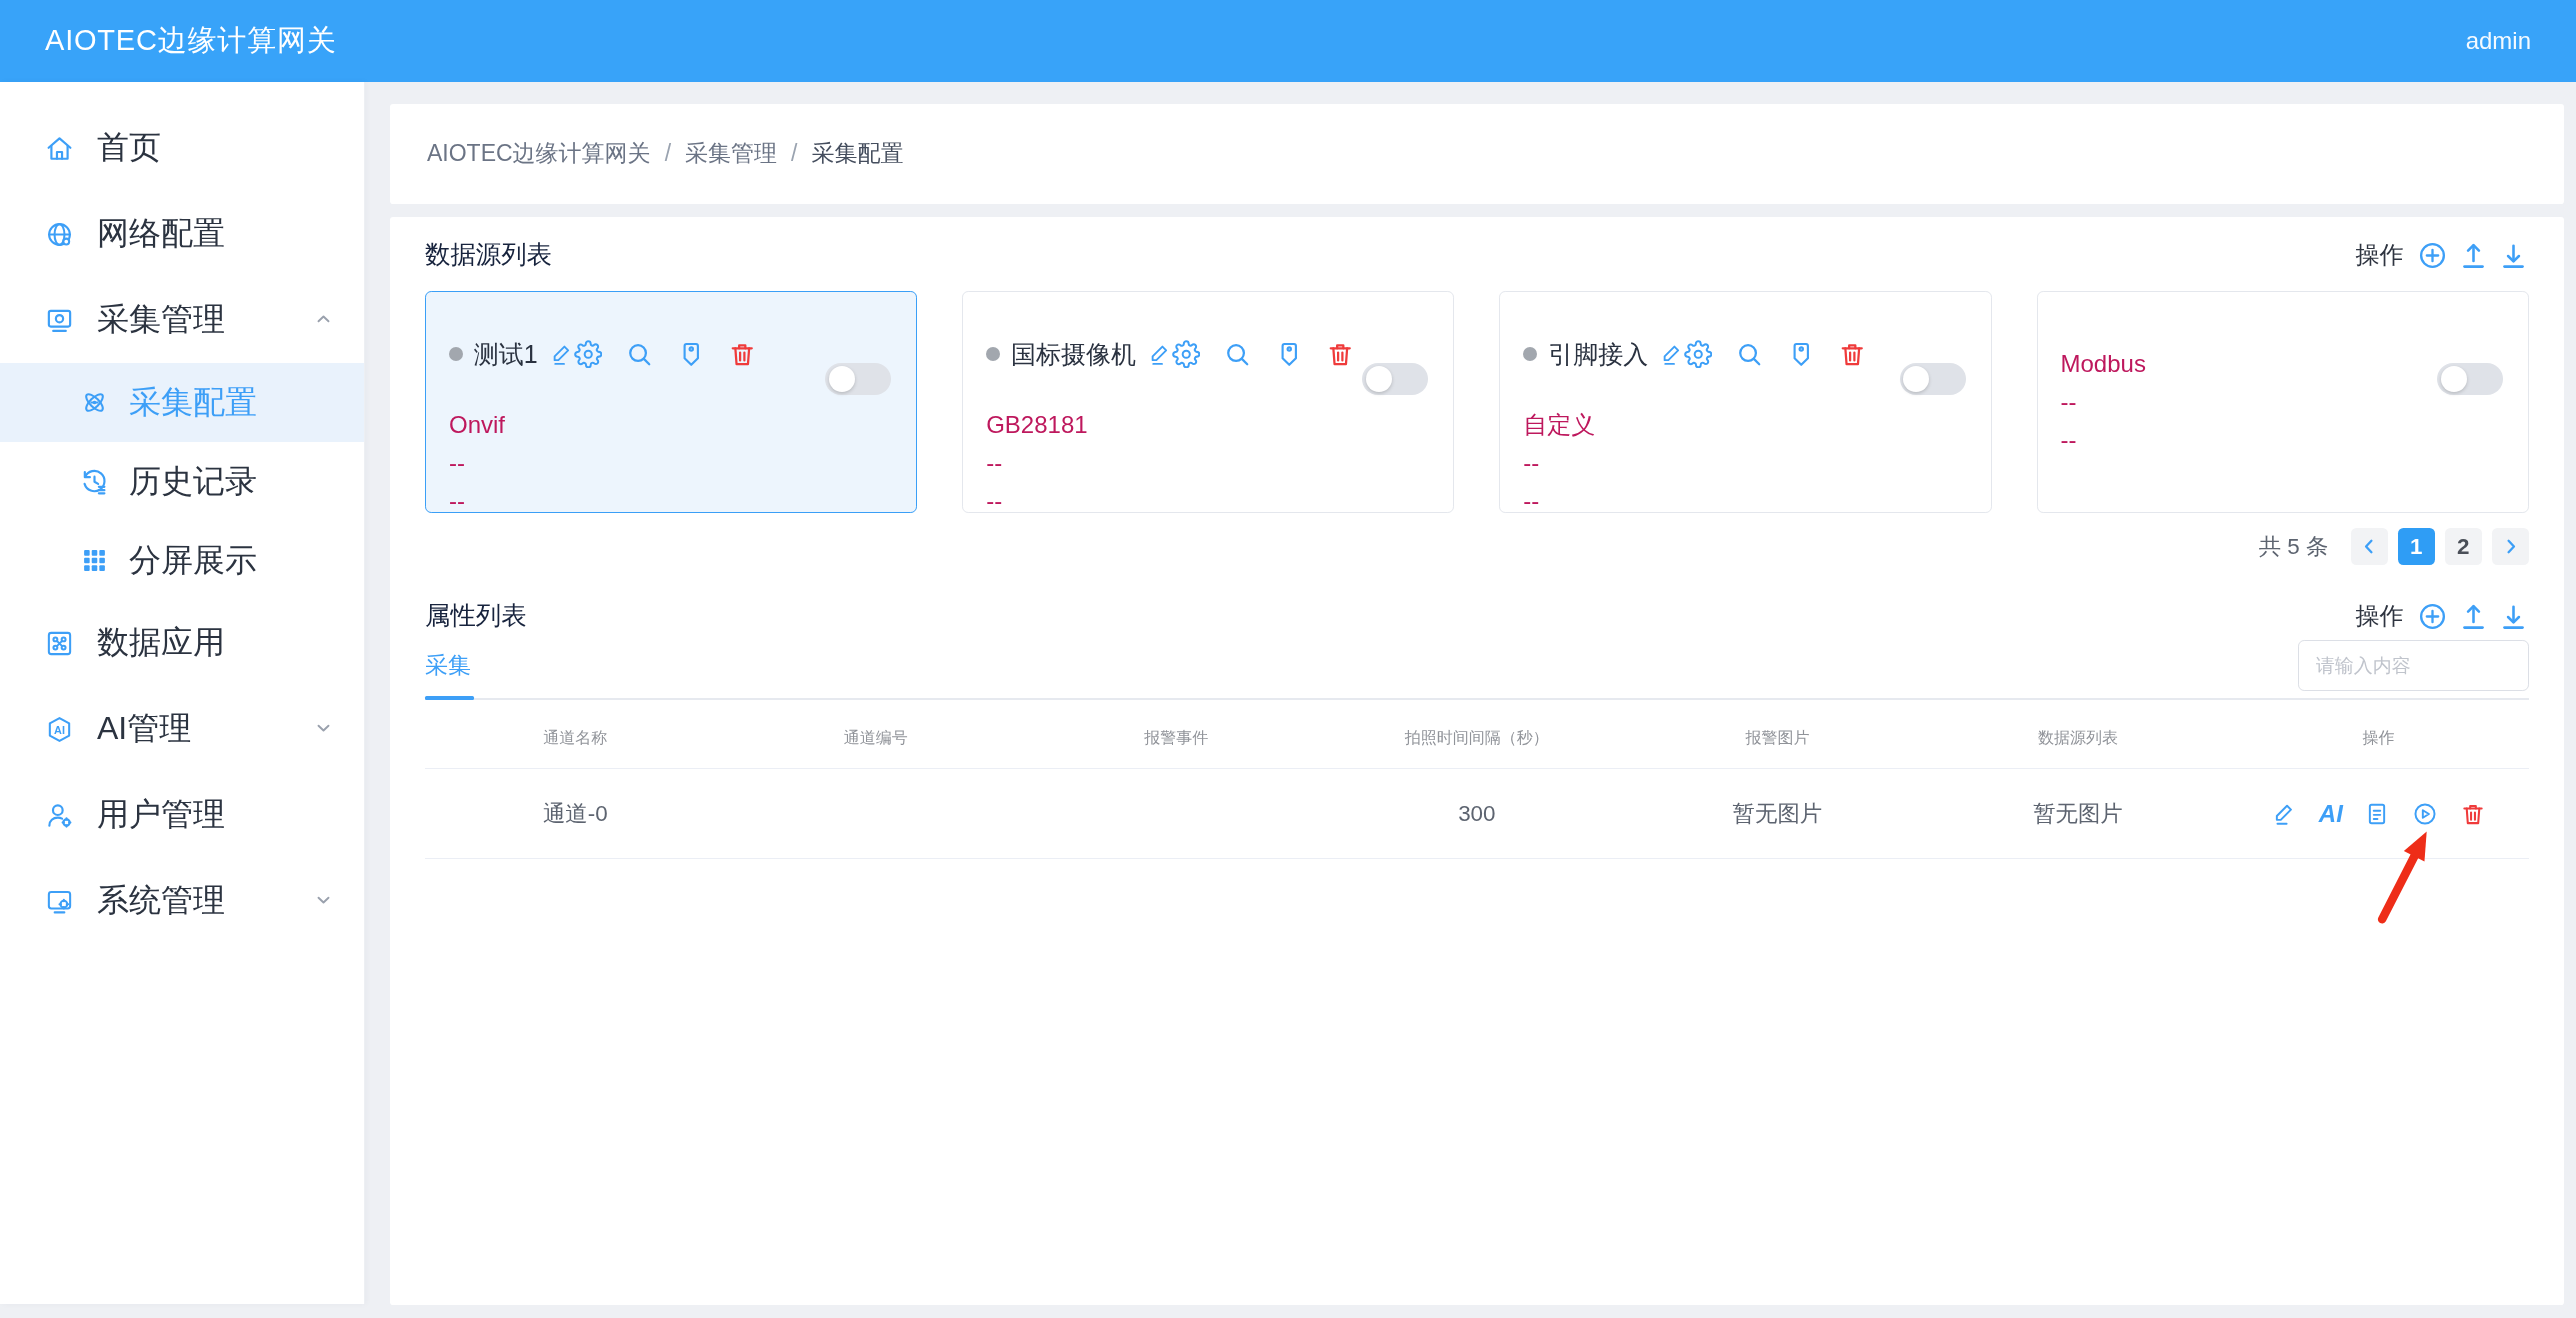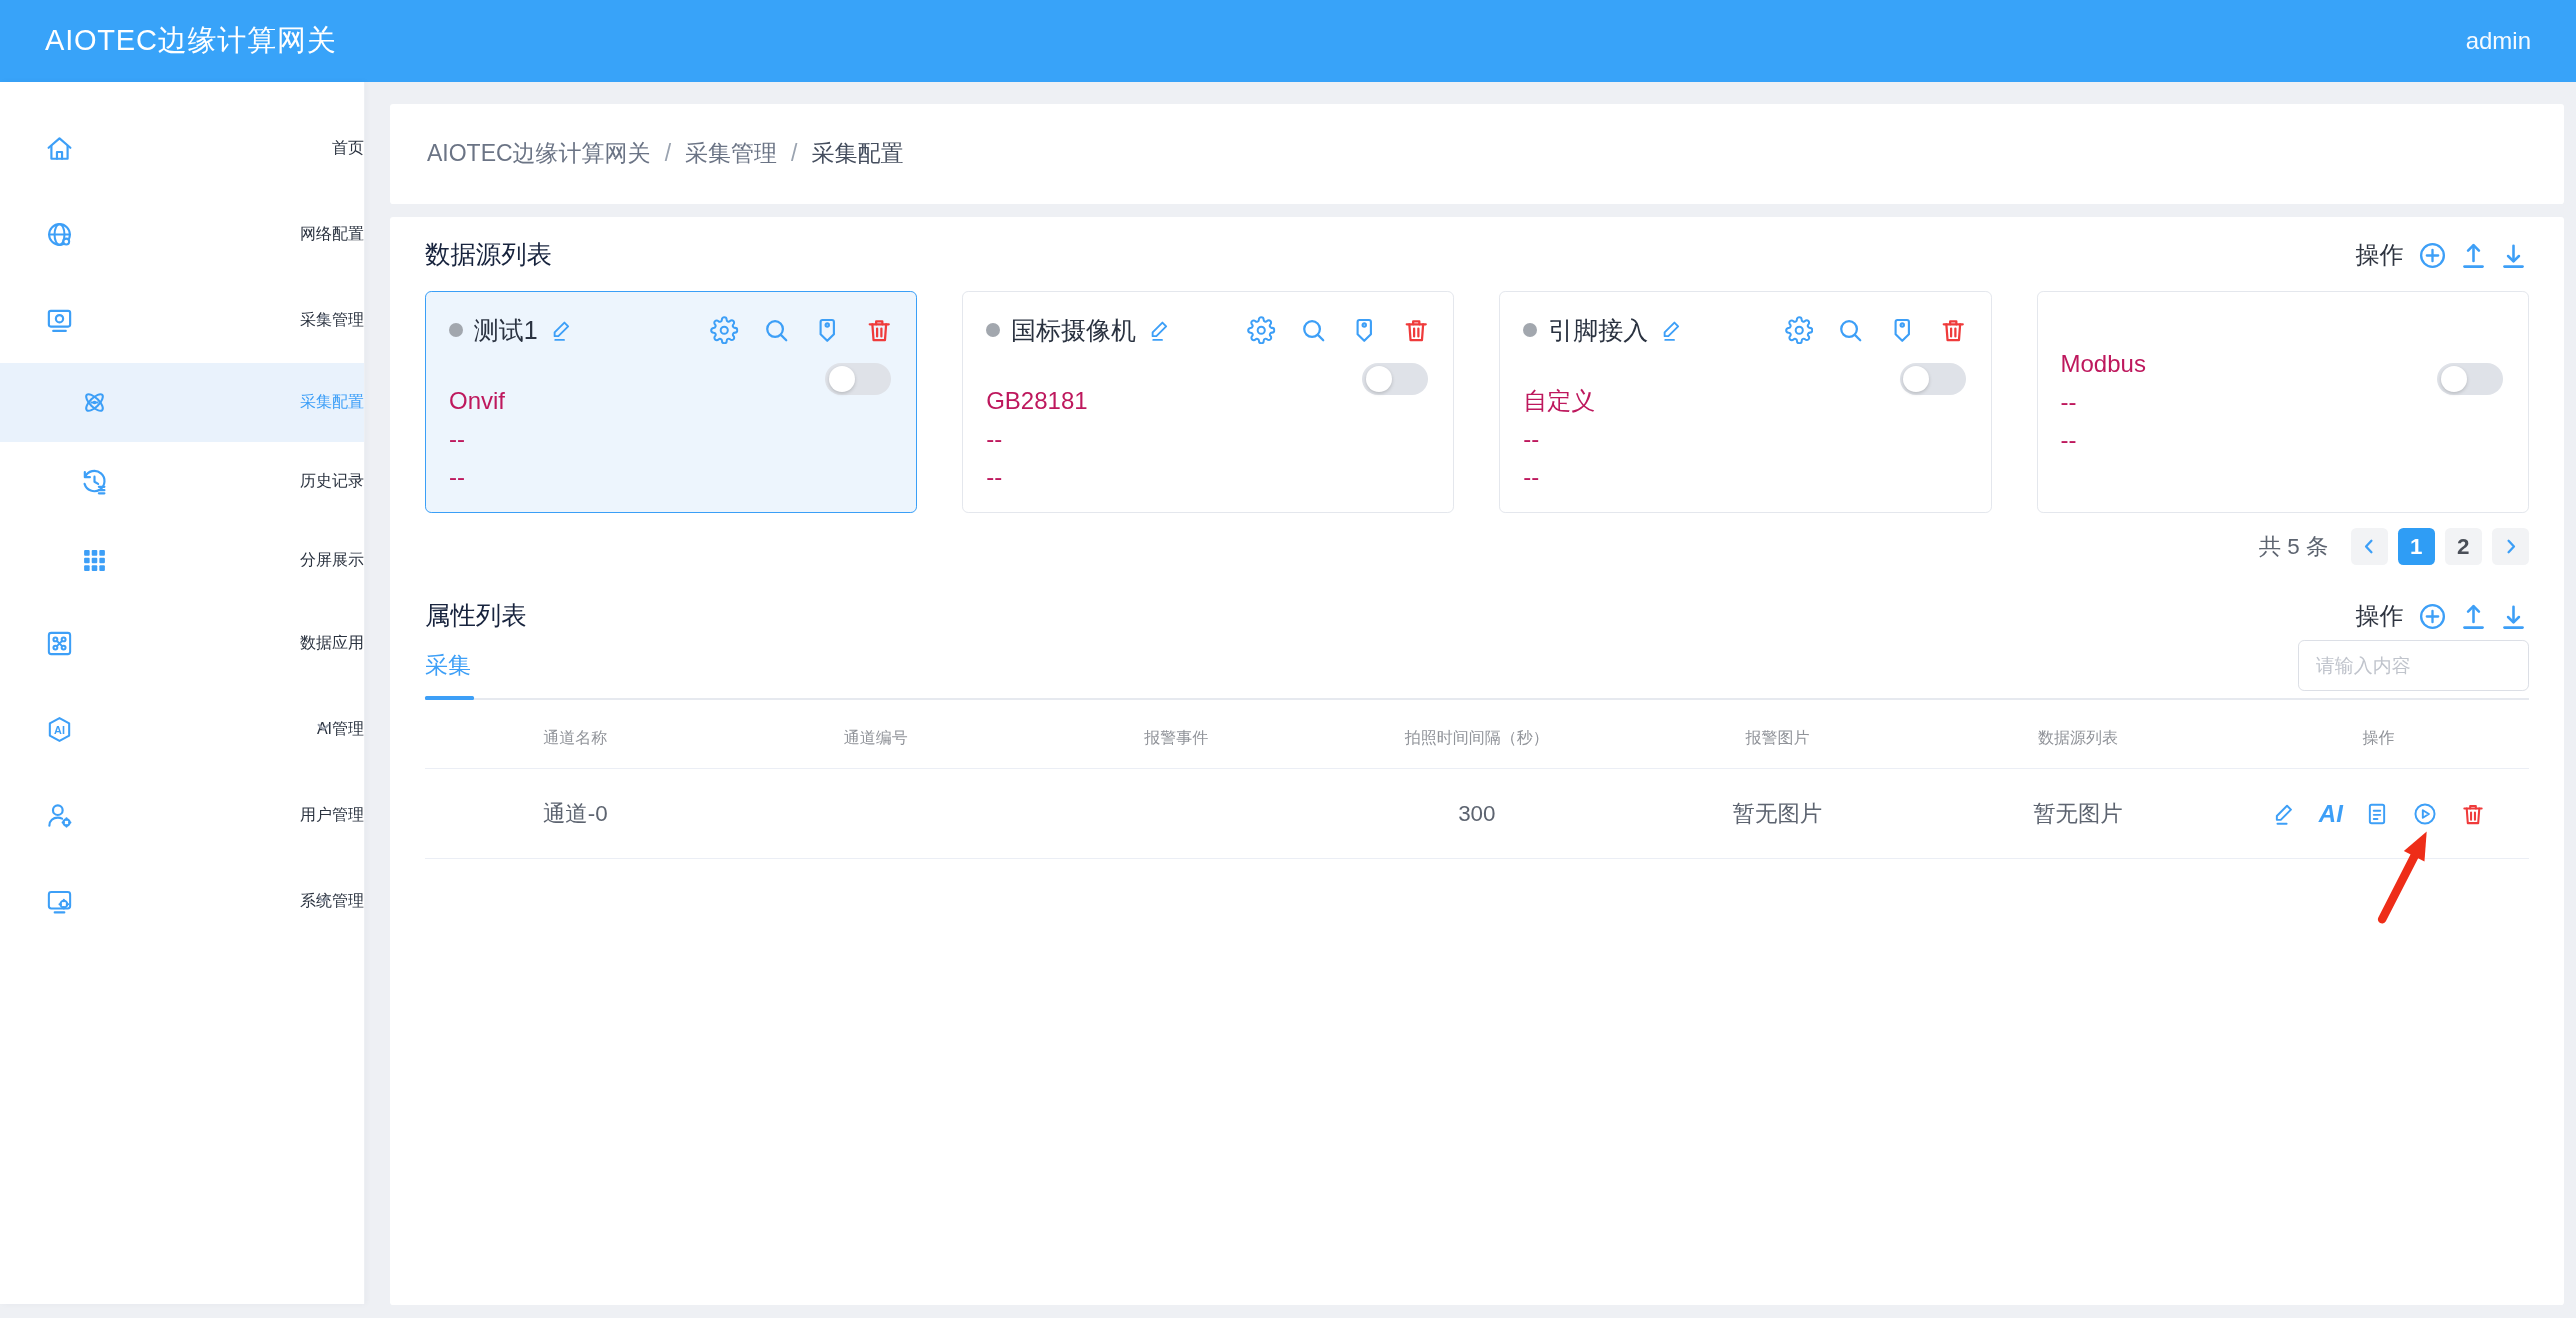--- a/index.html
+++ b/index.html
@@ -21,21 +21,21 @@
 
   
   .layout{display:flex;height:1222px;}
   .sidebar{
     width:365px;background:#ffffff;height:1222px;box-sizing:border-box;
     border-right:0.8px solid #edeff3;box-shadow:1.5px 0 6.2px rgba(30,50,80,.04);
     padding-top:23px;flex:none;
   }
   .menu-item{
     height:86px;display:flex;align-items:center;gap:23px;
-    padding-left:45px;position:relative;font-size:16px;color:#2b3340;cursor:pointer;justify-content:space-between;
+    padding-left:45px;position:relative;font-size:32px;color:#2b3340;cursor:pointer;
   }
   .menu-item .chev{position:absolute;right:29px;top:50%;transform:translateY(-50%);color:#9aa1ad;}
   .sub-item{height:79px;padding-left:80px;gap:20px;}
   .sub-item.active{background:#e9f2fc;color:#3d9ff7;}
   .s-ic{width:29px;height:29px;color:#3d9ff7;flex:none;}
   .chev .ic{width:23px;height:23px;}
 
   .main{flex:1;padding:21.6px 12.3px 0 25px;box-sizing:border-box;}
 
   
@@ -58,21 +58,21 @@
   .ops-label{font-size:24px;color:#2e3440;margin-right:4.6px;}
   .op-ic{width:31px;height:31px;color:#3d9ff7;cursor:pointer;}
 
   
   .cards{display:flex;gap:45px;margin-top:18.5px;}
   .card{
     flex:1;height:222px;box-sizing:border-box;background:#ffffff;
     border:1.5px solid #e4e7ed;border-radius:6.2px;padding:20px 23px;position:relative;
   }
   .card.selected{border-color:#3a9ff7;background:#edf5fd;}
-  .card-head{display:flex;justify-content:space-between;align-items:center;height:37px;}
+  .card-head{display:flex;align-items:center;height:37px;margin-top:24px;}
   .name-wrap{display:flex;align-items:center;gap:10.8px;}
   .dot{width:14px;height:14px;border-radius:50%;background:#a2a7ae;flex:none;}
   .card-name{font-size:25px;color:#2a3240;}
   .edit-ic{width:25px;height:25px;color:#3d9ff7;cursor:pointer;}
   .card-icon-group{display:flex;align-items:center;gap:23px;}
   .c-ic{width:28.5px;height:28.5px;color:#3d9ff7;cursor:pointer;}
   .c-ic.danger{color:#ef3b3b;}
   .toggle{
     position:absolute;right:25px;top:71px;width:66px;height:32px;border-radius:16px;
     background:#dfe2e8;cursor:pointer;

